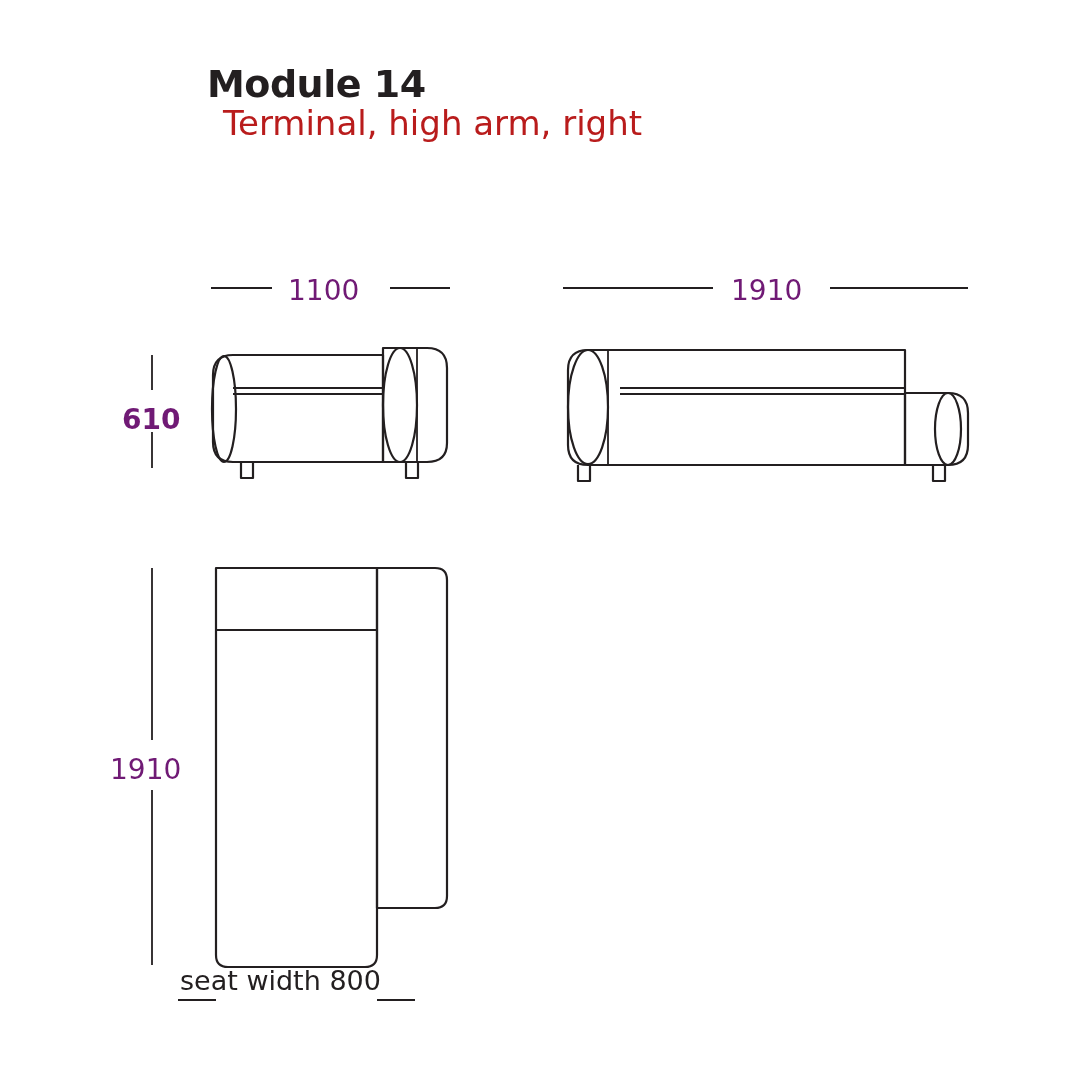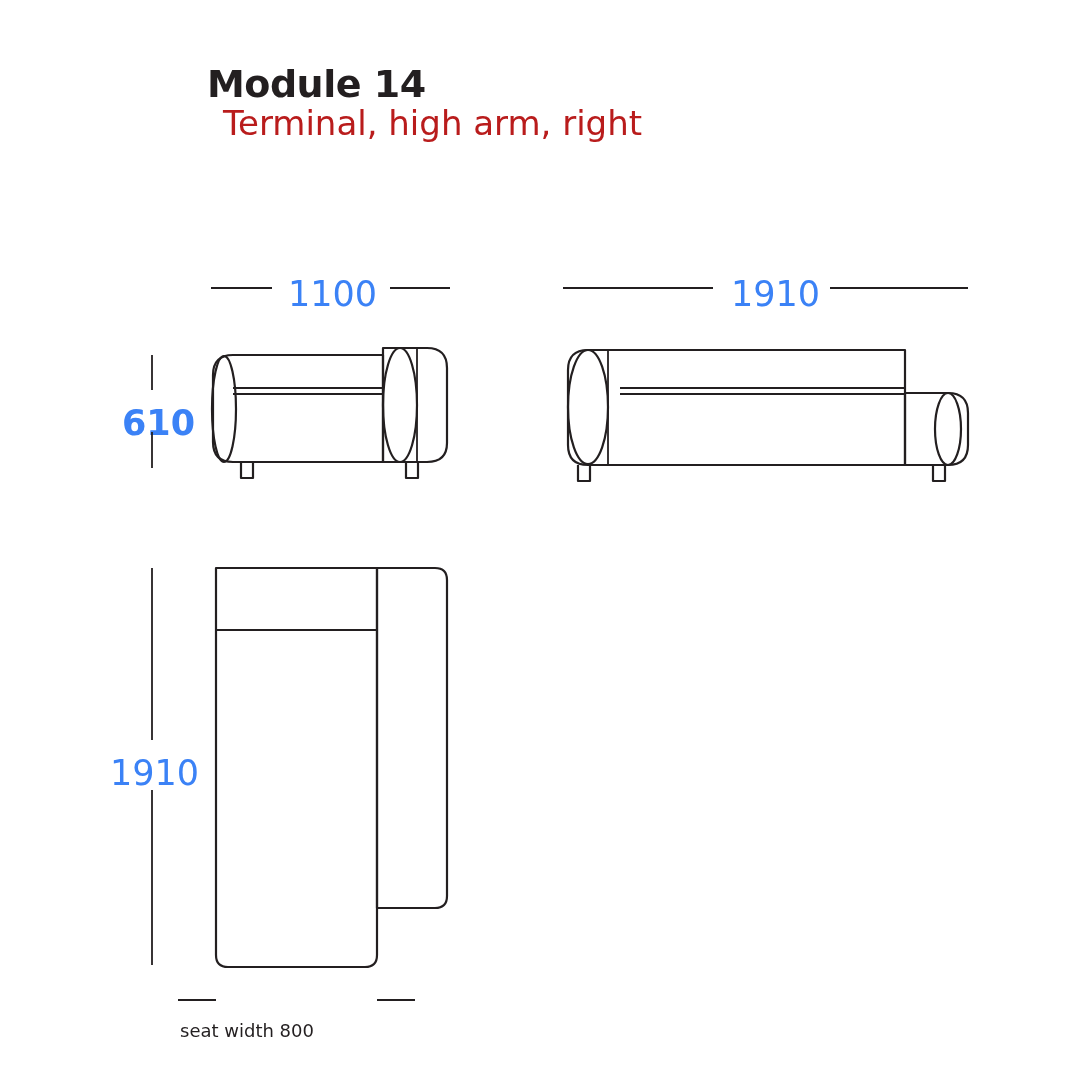--- a/index.html
+++ b/index.html
@@ -35,29 +35,29 @@
     left: 207px;
     top: 103px;
     font-size: 34px;
     font-weight: 400;
     color: #b91c1c;
     white-space: nowrap;
     margin-left: 16px;
   }
   .dim-label {
     position: absolute;
-    font-size: 35px;
-    color: #3b82f6;
+    font-size: 28px;
+    color: #701a75;
     white-space: nowrap;
   }
   .caption {
     position: absolute;
     left: 180px;
-    top: 1020px;
-    font-size: 18px;
+    top: 965px;
+    font-size: 27px;
     color: #231f20;
     white-space: nowrap;
   }
   svg.drawing {
     position: absolute;
     left: 0;
     top: 0;
     width: 1080px;
     height: 1080px;
   }

